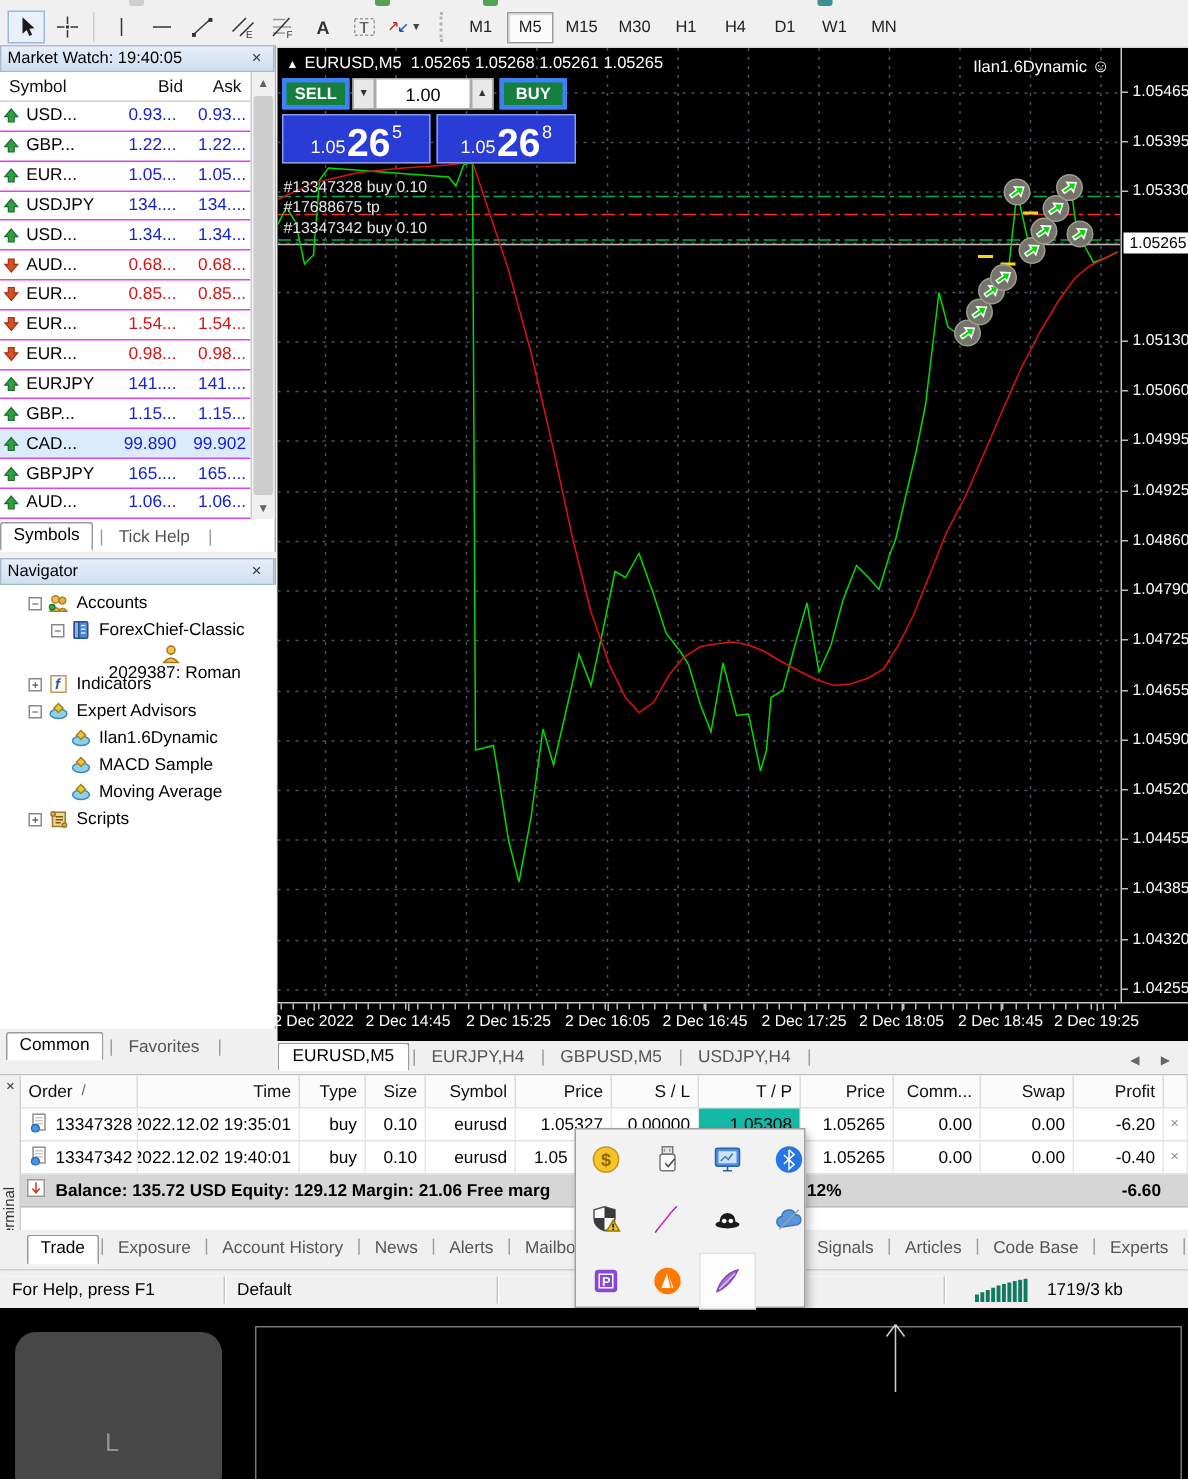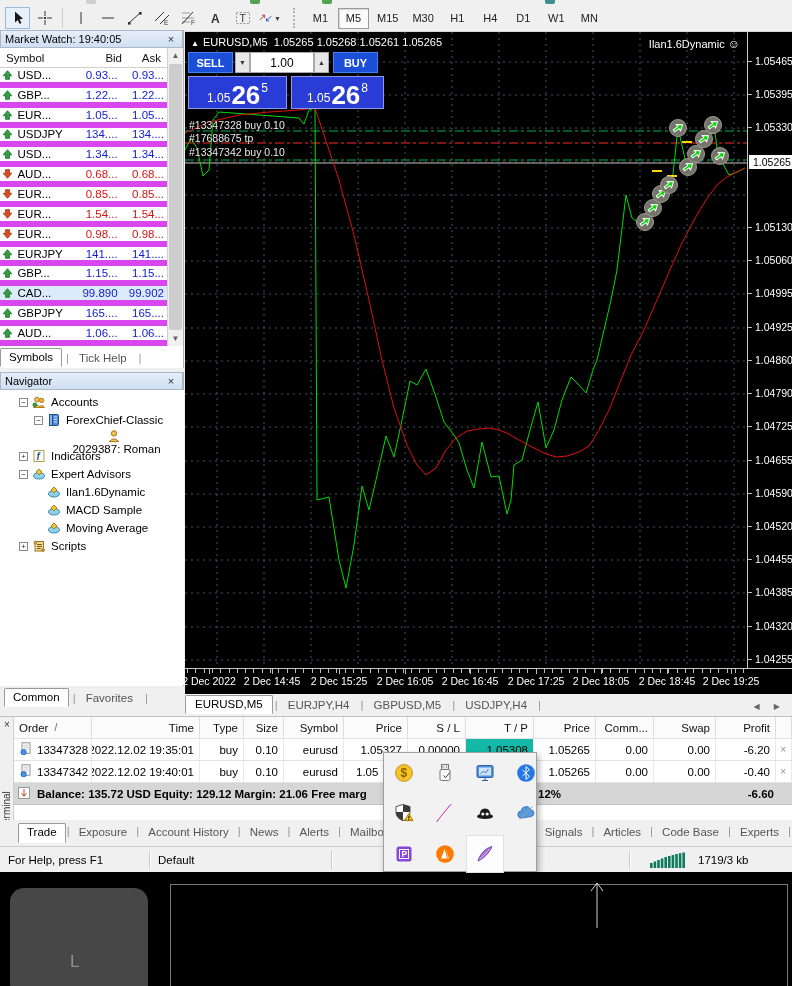--- a/index.html
+++ b/index.html
@@ -26,21 +26,21 @@
 
   
   .panel-title{height:18px;background:linear-gradient(#e6eef9,#cfdff1);border:1px solid #aab8c8;
                display:flex;align-items:center;padding:0 4px;font-size:11px;}
   .panel-title .x{margin-left:auto;font-size:11px;color:#333;width:14px;text-align:center;}
   .mw{position:absolute;left:0;top:30px;width:184px;height:338px;background:#fff;border-right:1px solid #b0b0b0;}
   .mw-head{position:absolute;left:0;top:18px;width:168px;height:20px;border-bottom:1px solid #cfcfcf;
            display:flex;align-items:center;background:#fff;}
   .mw-head span{font-size:11.5px;color:#111;}
   .mw-rows{position:absolute;left:0;top:38px;width:168px;height:278px;overflow:hidden;}
-  .mw-row{height:19.85px;display:flex;align-items:center;border-bottom:6px solid #d946ef;}
+  .mw-row{height:19.85px;display:flex;align-items:center;border-bottom:1px solid #d946ef;}
   .mw-row.sel{background:#dcebfa;}
   .mw-row .sym{width:62px;padding-left:2px;font-size:11.5px;}
   .mw-row .bid,.mw-row .ask{width:48px;text-align:right;padding-right:4px;font-size:11.5px;}
   .mw-row.up .bid,.mw-row.up .ask{color:#1420d2;}
   .mw-row.down .bid,.mw-row.down .ask{color:#d21414;}
   .mw-row .arr{width:16px;display:flex;justify-content:center;}
   .mw-scroll{position:absolute;right:0;top:18px;width:16px;height:298px;background:#f0f0f0;border-left:1px solid #d0d0d0;}
   .mw-scroll .up,.mw-scroll .dn{position:absolute;left:0;width:15px;height:15px;color:#606060;font-size:8px;
        display:flex;align-items:center;justify-content:center;background:#f0f0f0;}
   .mw-scroll .dn{bottom:0;}
@@ -71,21 +71,21 @@
   .axis .yl{position:absolute;left:0;width:45px;color:#fff;font-size:10.5px;padding-left:7px;}
   .axis .yl i{position:absolute;left:0;top:6px;width:4px;border-top:1px solid #bbb;}
   .axis .yl.cur{background:#fff;color:#000;left:1px;width:44px;padding:1px 0 1px 4px;z-index:2;}
   .time-axis{position:absolute;left:185px;top:668px;width:607px;height:26px;background:#000;border-top:1px solid #c8c8c8;}
   .time-axis .xl{position:absolute;top:6px;transform:translateX(-50%);color:#fff;font-size:10.5px;white-space:nowrap;}
   .time-axis .tick{position:absolute;top:0;width:1px;height:4px;background:#bbb;}
 
   
   .oneclick{position:absolute;left:3px;top:20px;width:196px;height:88px;}
   .oc-row1{position:absolute;left:0;top:0;height:21px;width:196px;display:flex;}
-  .oc-btn{background:#1d4ed8;color:#fff;border:1px solid #3b82f6;font-size:11px;font-weight:bold;
+  .oc-btn{background:#15803d;color:#fff;border:3px solid #3b82f6;font-size:11px;font-weight:bold;
           width:45px;display:flex;align-items:center;justify-content:center;}
   .oc-spin{display:flex;margin:0 2px;}
   .oc-arrow{width:15px;background:#e8e8e8;border:1px solid #aaa;font-size:7px;color:#333;
             display:flex;align-items:center;justify-content:center;}
   .oc-vol{width:64px;background:#fff;border:1px solid #aaa;display:flex;align-items:center;justify-content:center;
           font-size:12px;}
   .oc-row2{position:absolute;left:0;top:24px;display:flex;width:196px;}
   .oc-price{background:#2a3cd6;border:1px solid #8a9ae8;color:#fff;height:33px;display:flex;
             align-items:flex-end;justify-content:center;padding:0 3px 1px;}
   .oc-price .sm{font-size:12px;margin:0 1px 2px 0;}

